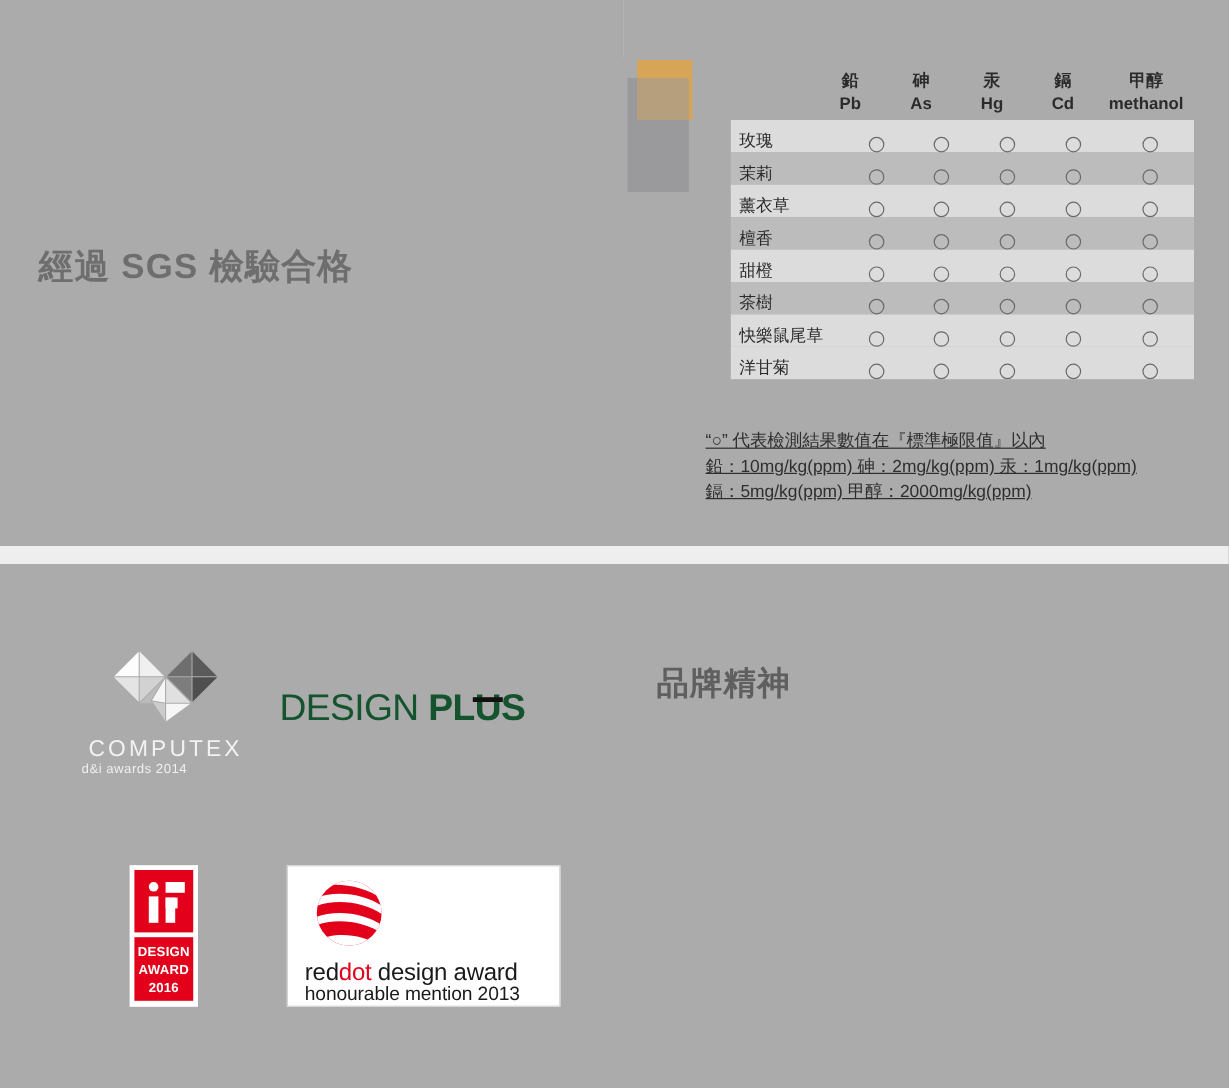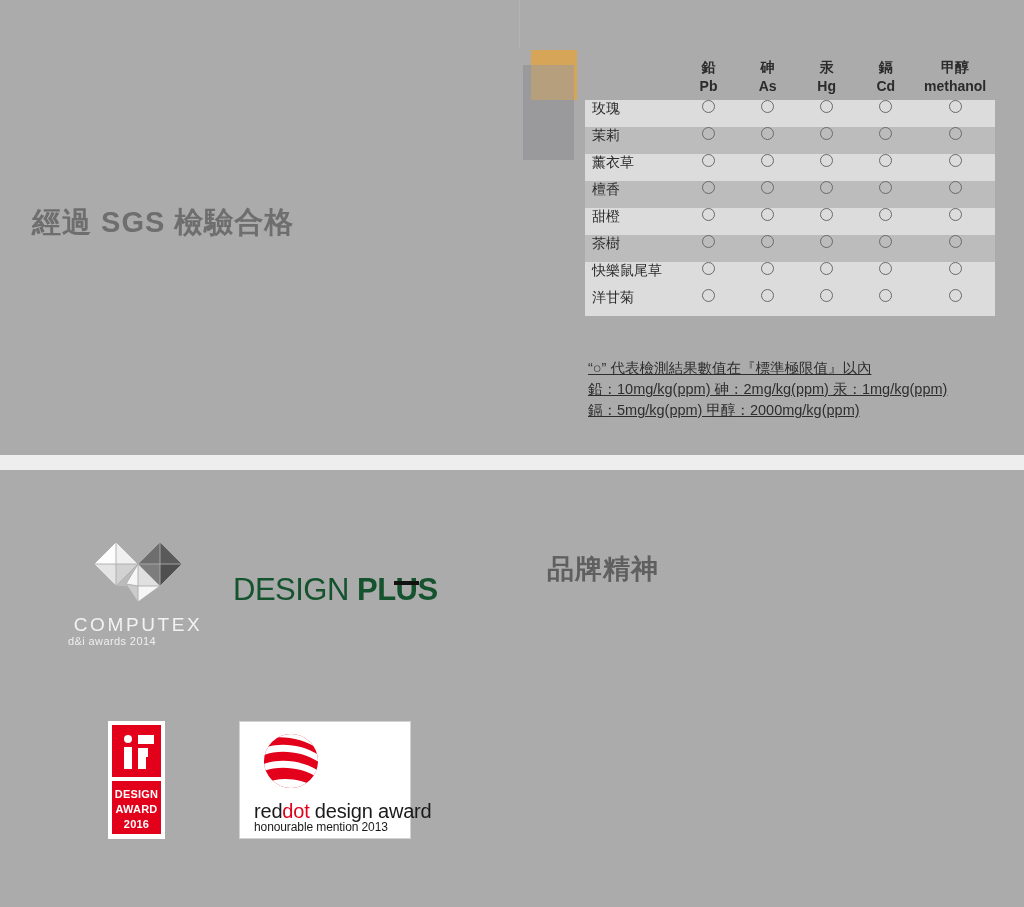--- a/index.html
+++ b/index.html
@@ -44,21 +44,21 @@
   .sgs-head { display: flex; height: 56px; align-items: flex-end; padding-bottom: 4px; }
   .head-label-spacer { width: 94px; flex: 0 0 94px; }
   .head-cell {
     flex: 1 1 0; text-align: center; color: #2b2b2b;
     font-size: 14px; font-weight: bold; line-height: 1.35;
   }
   .head-cell .cn { display: block; font-size: 14px; font-weight: bold; }
   .head-cell .en { display: block; font-size: 14px; font-weight: bold; }
   .head-cell.wide { flex: 1.35 1 0; }
 
-  .sgs-row { display: flex; height: 27px; align-items: flex-start; }
+  .sgs-row { display: flex; height: 27px; align-items: flex-end; margin-left: 24px; }
   .sgs-row.odd  { background: #dcdcdc; }
   .sgs-row.even { background: #bcbcbc; }
   .row-label {
     width: 94px; flex: 0 0 94px; padding-left: 7px;
     font-size: 14px; color: #2b2b2b; white-space: nowrap;
   }
   .row-cell { flex: 1 1 0; display: flex; justify-content: center; align-items: center; }
   .row-cell.wide { flex: 1.35 1 0; }
   .ok-circle {
     display: block; width: 13px; height: 13px; border-radius: 50%;
@@ -122,31 +122,31 @@
   .if-f-stem {
     position: absolute; left: 26px; top: 23px; width: 8px; height: 21px; background: #fff;
   }
   .if-bottom {
     width: 100%; height: 53px; margin-top: 4px; background: #e2001a;
     color: #fff; text-align: center; font-size: 11px; font-weight: bold;
     line-height: 1.35; padding-top: 6px; letter-spacing: 0.2px;
   }
 
   .reddot-logo {
-    position: absolute; left: 239px; top: 721px; width: 172px; height: 118px;
+    position: absolute; left: 239px; top: 721px; width: 228px; height: 118px;
     background: #ffffff; border: 1px solid #d2d2d2;
   }
   .rd-sphere { position: absolute; left: 22px; top: 10px; width: 58px; height: 58px; }
   .rd-line1 {
     position: absolute; left: 14px; top: 78px; font-size: 20px; color: #1a1a1a;
     letter-spacing: -0.2px; white-space: nowrap;
   }
   .rd-line1 .red { color: #e2001a; }
   .rd-line2 {
-    position: absolute; left: 14px; top: 98px; font-size: 12px; color: #1a1a1a;
+    position: absolute; left: 14px; top: 98px; font-size: 16px; color: #1a1a1a;
     letter-spacing: -0.1px; white-space: nowrap;
   }
 
   
   .brand-title {
     position: absolute; left: 547px; top: 551px;
     font-size: 27px; font-weight: bold; color: #5f5f5f; letter-spacing: 1px;
   }
   .brand-body {
     position: absolute; left: 547px; top: 596px; width: 448px;

